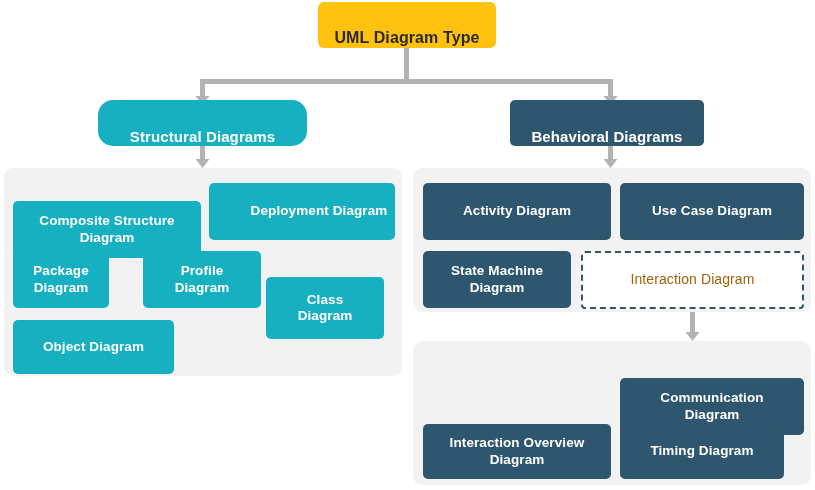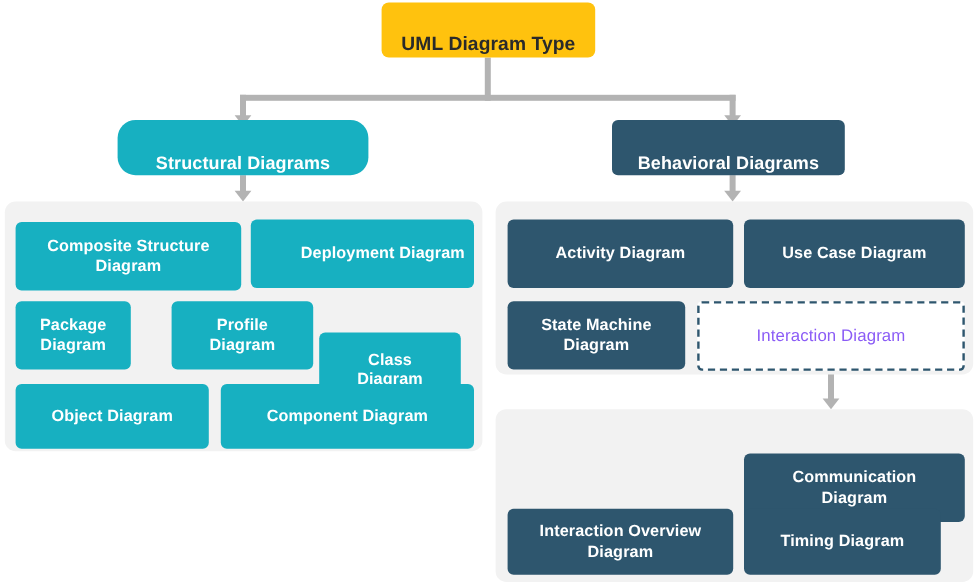--- a/index.html
+++ b/index.html
@@ -92,21 +92,21 @@
     white-space: pre-line;
   }
   .teal {
     background: #17B0C1;
   }
   .navy {
     background: #2E566E;
   }
   .dashed {
     background: #ffffff;
-    color: #8b5cf6;
+    color: #a16207;
     border: 2px dashed #2E566E;
     border-radius: 4px;
     font-weight: normal;
     font-size: 14px;
   }
 </style>
 </head>
 <body>
 
 <div id="canvas">
@@ -143,21 +143,21 @@
     <span class="lbl">Structural Diagrams</span>
   </div>
 
   <div class="node branch-behavioral" style="left:510px; top:100px; width:194px; height:46px;">
     <span class="lbl">Behavioral Diagrams</span>
   </div>
 
   <div class="panel" style="left:4px; top:168px; width:398px; height:208px;">
   </div>
 
-  <div class="leaf teal" style="left:13px; top:185px; width:188px; height:57px;">
+  <div class="leaf teal" style="left:13px; top:201px; width:188px; height:57px;">
     <span class="lbl">Composite Structure
 Diagram</span>
   </div>
   <div class="leaf teal" style="left:209px; top:183px; width:186px; height:57px;padding-left:34px;">
     <span class="lbl">Deployment Diagram</span>
   </div>
 
   <div class="leaf teal" style="left:13px; top:251px; width:96px; height:57px;">
     <span class="lbl">Package
 Diagram</span>
@@ -167,23 +167,20 @@
 Diagram</span>
   </div>
   <div class="leaf teal" style="left:266px; top:251px; width:118px; height:62px;margin-top:26px;">
     <span class="lbl">Class
 Diagram</span>
   </div>
 
   <div class="leaf teal" style="left:13px; top:320px; width:161px; height:54px;">
     <span class="lbl">Object Diagram</span>
   </div>
-  <div class="leaf teal" style="left:184px; top:320px; width:211px; height:54px;">
-    <span class="lbl">Component Diagram</span>
-  </div>
 
   <div class="panel" style="left:413px; top:168px; width:398px; height:144px;">
   </div>
 
   <div class="leaf navy" style="left:423px; top:183px; width:188px; height:57px;">
     <span class="lbl">Activity Diagram</span>
   </div>
   <div class="leaf navy" style="left:620px; top:183px; width:184px; height:57px;">
     <span class="lbl">Use Case Diagram</span>
   </div>

